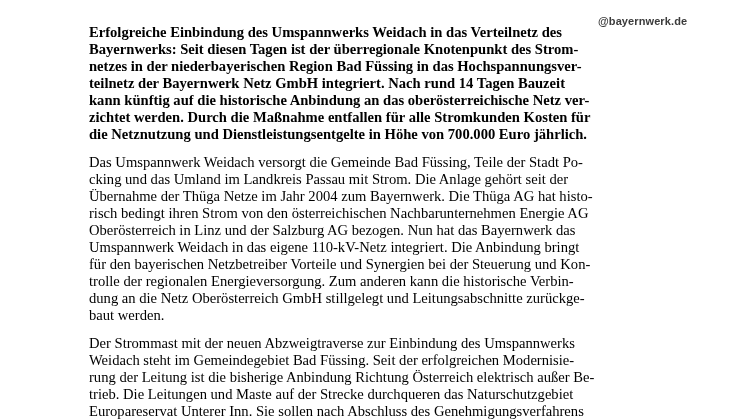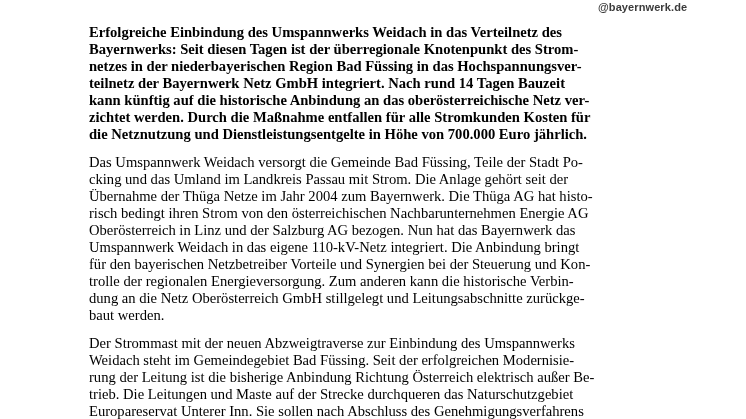--- a/index.html
+++ b/index.html
@@ -11,21 +11,21 @@
     position: relative;
     width: 746px;
     height: 419px;
     background: #ffffff;
     overflow: hidden;
     font-family: "Liberation Serif", serif;
     color: #000000;
   }
   .header-domain {
     position: absolute;
-    top: 1px;
+    top: 15px;
     left: 598px;
     font-family: "Liberation Sans", sans-serif;
     font-weight: 700;
     font-size: 11px;
     line-height: 13px;
     color: #3b3b3b;
     letter-spacing: 0.1px;
   }
   .text-column {
     position: absolute;

